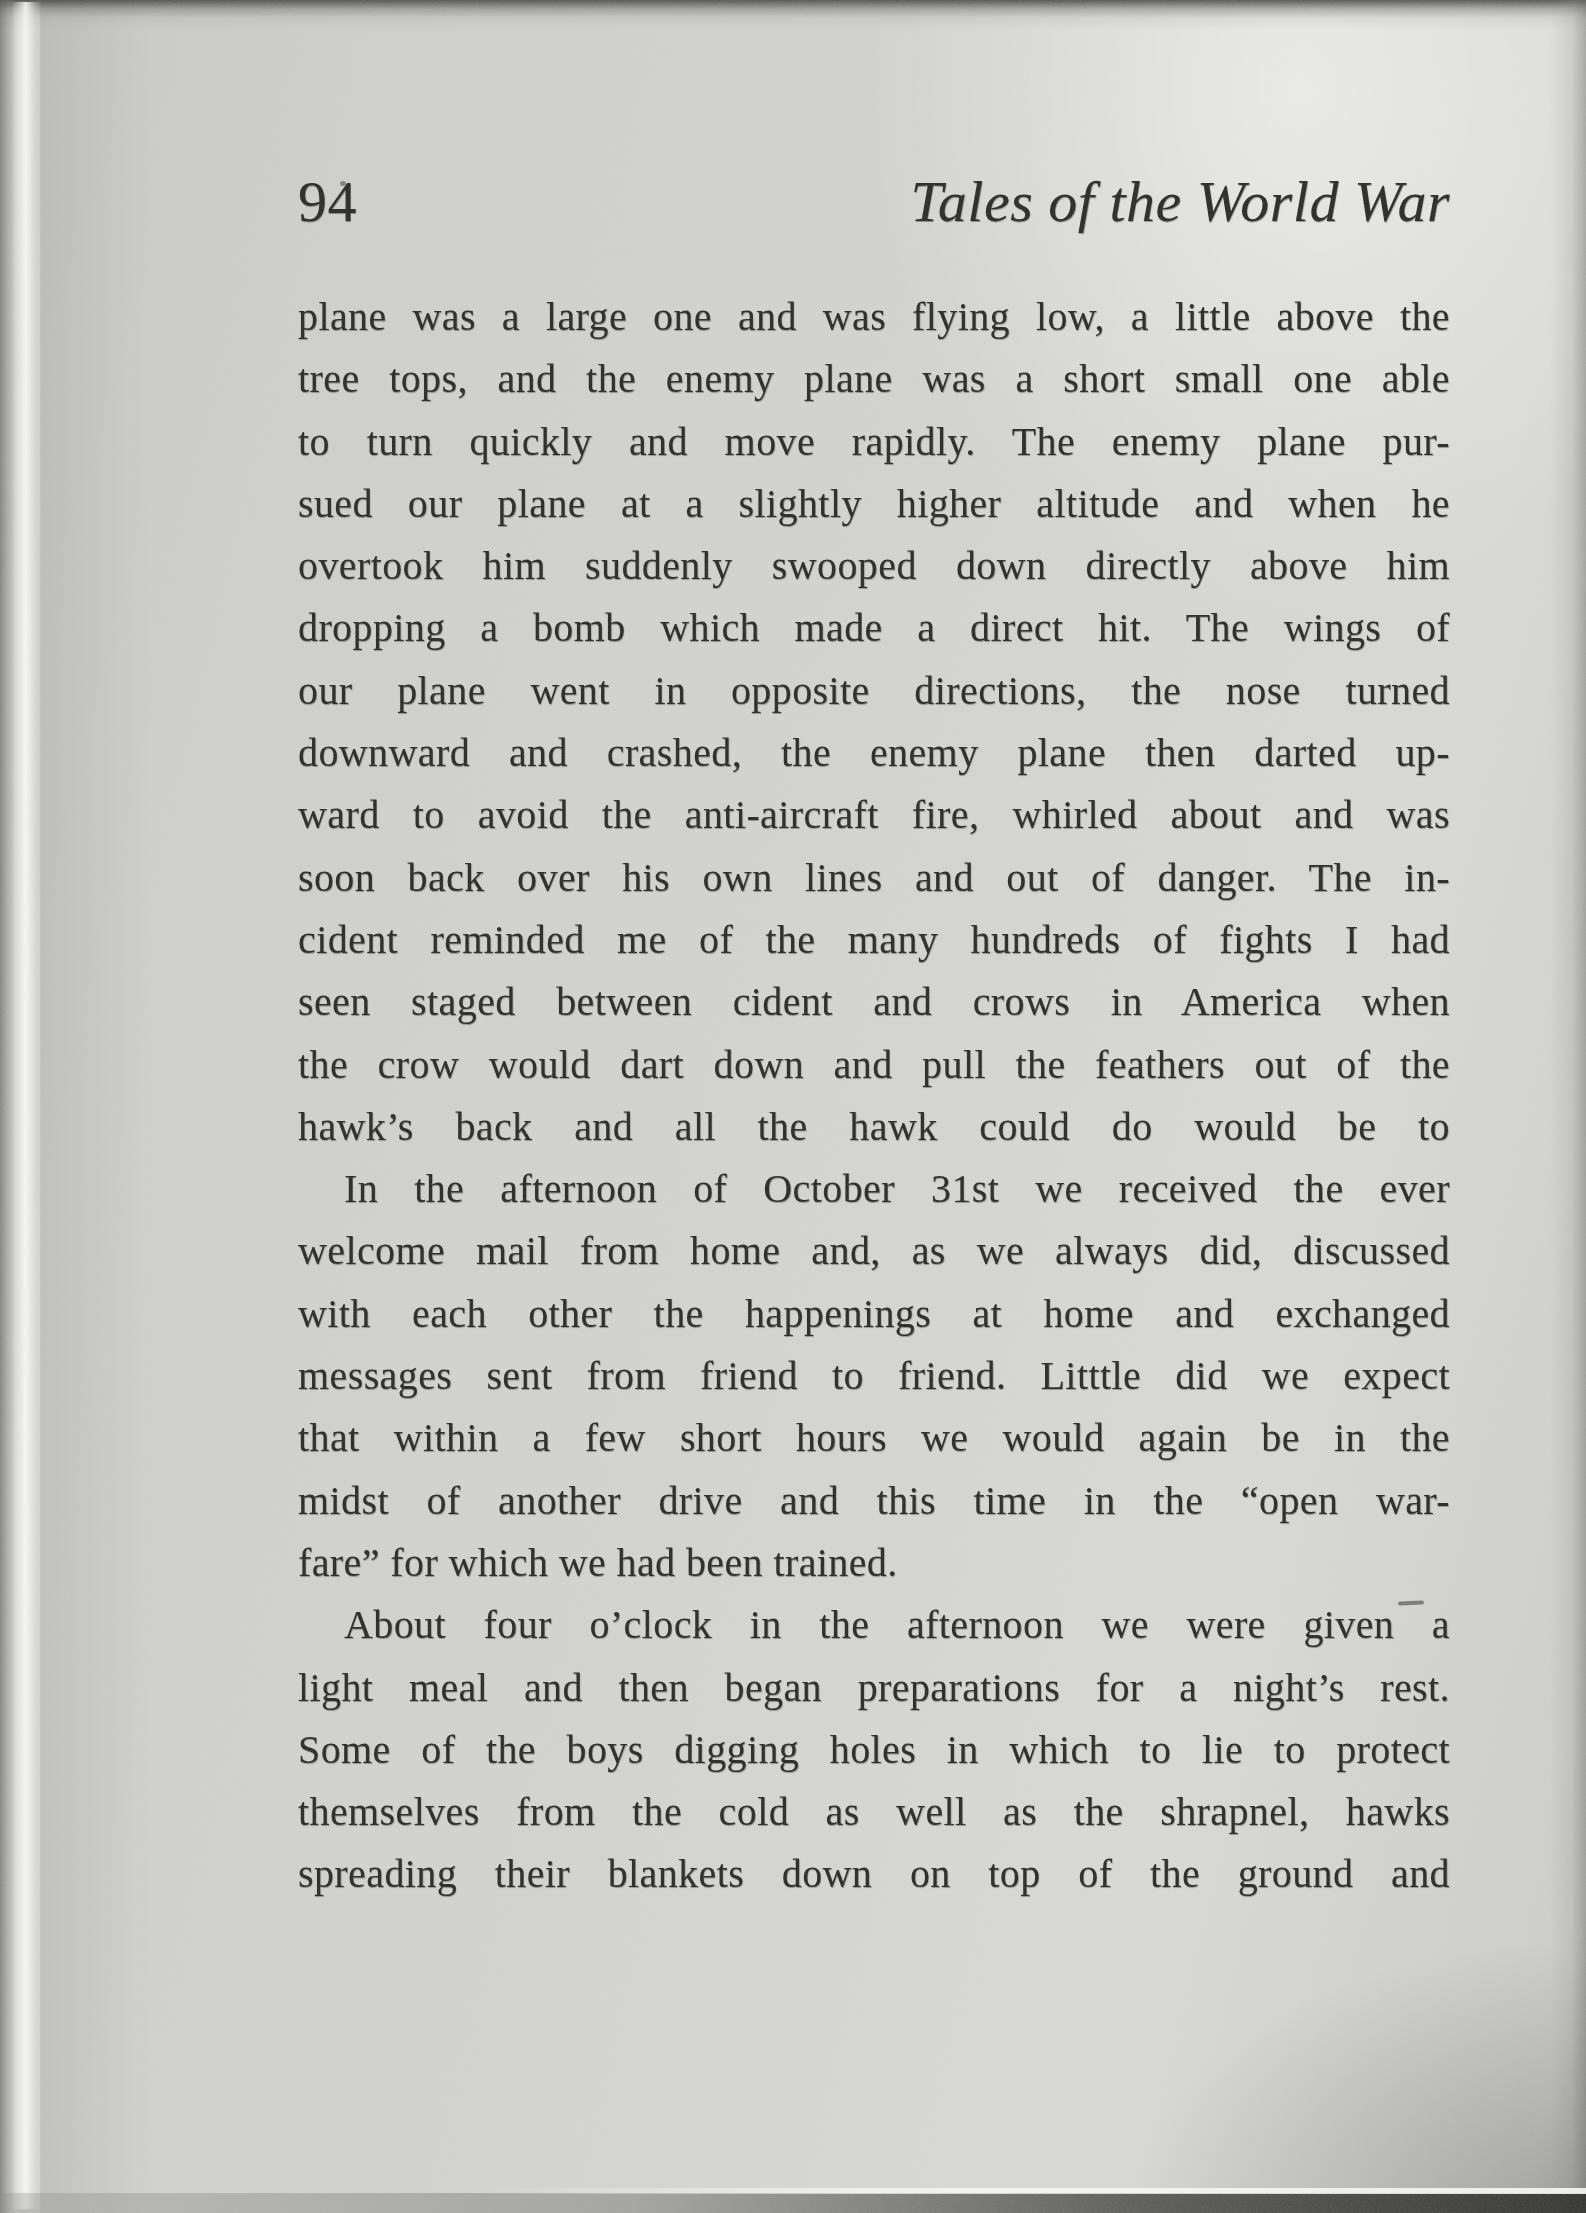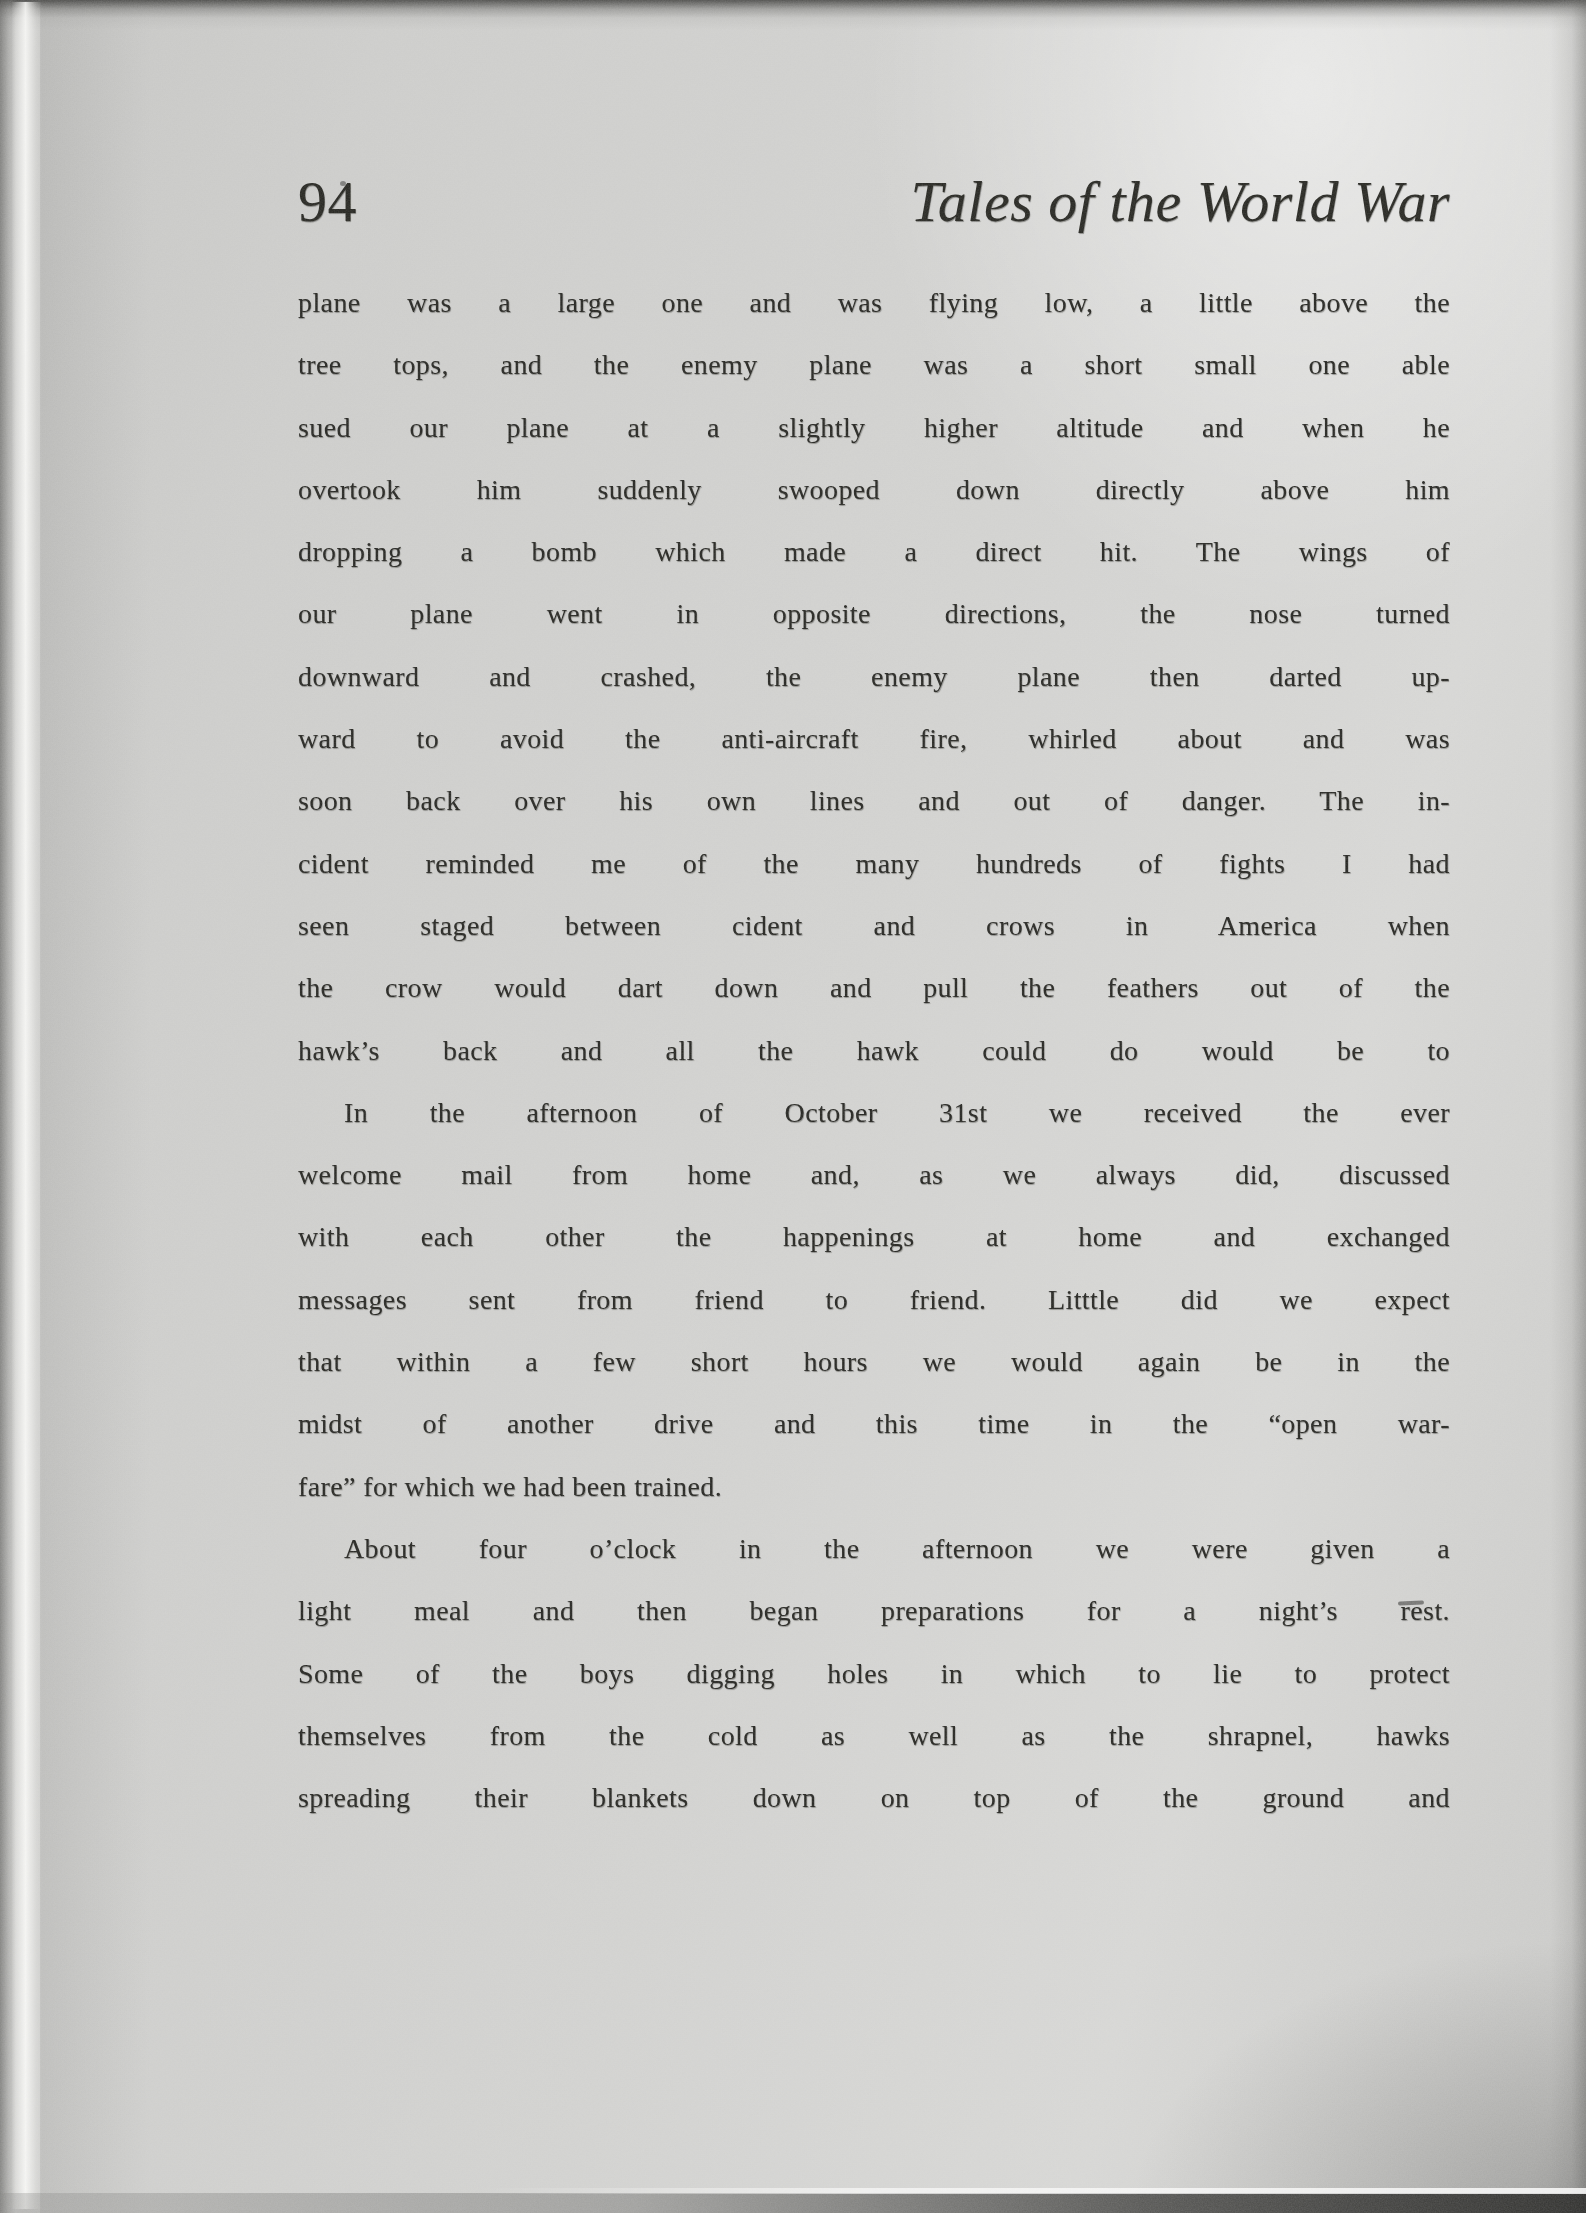--- a/index.html
+++ b/index.html
@@ -69,23 +69,23 @@
     color: #24241f;
     font-size: 58px;
     line-height: 52px;
     letter-spacing: 0.5px;
     text-shadow: 0.6px 0.6px 0.8px rgba(36,36,31,0.45);
   }
   .running-title { font-style: italic; }
   
   .text-block {
     position: absolute;
-    left: 298px; top: 272px; width: 1152px;
+    left: 298px; top: 286px; width: 1152px;
     color: #23231f;
-    font-size: 28px;
+    font-size: 40px;
     letter-spacing: 0.4px;
     text-shadow: 0.6px 0.6px 0.8px rgba(36,36,31,0.40);
   }
   .line {
     height: 62.3px;
     line-height: 62.3px;
     overflow: hidden;
   }
   .line-justify {
     text-align: justify;
@@ -119,20 +119,21 @@
 <div class="scan">
 
   <div class="page-header">
     <span class="page-number">94</span>
     <span class="running-title">Tales of the World War</span>
   </div>
 
   <div class="text-block">
       <div class="line line-justify">plane was a large one and was flying low, a little above the</div>
       <div class="line line-justify">tree tops, and the enemy plane was a short small one able</div>
+      <div class="line line-justify">to turn quickly and move rapidly. The enemy plane pur-</div>
       <div class="line line-justify">sued our plane at a slightly higher altitude and when he</div>
       <div class="line line-justify">overtook him suddenly swooped down directly above him</div>
       <div class="line line-justify">dropping a bomb which made a direct hit. The wings of</div>
       <div class="line line-justify">our plane went in opposite directions, the nose turned</div>
       <div class="line line-justify">downward and crashed, the enemy plane then darted up-</div>
       <div class="line line-justify">ward to avoid the anti-aircraft fire, whirled about and was</div>
       <div class="line line-justify">soon back over his own lines and out of danger. The in-</div>
       <div class="line line-justify">cident reminded me of the many hundreds of fights I had</div>
       <div class="line line-justify">seen staged between cident and crows in America when</div>
       <div class="line line-justify">the crow would dart down and pull the feathers out of the</div>

